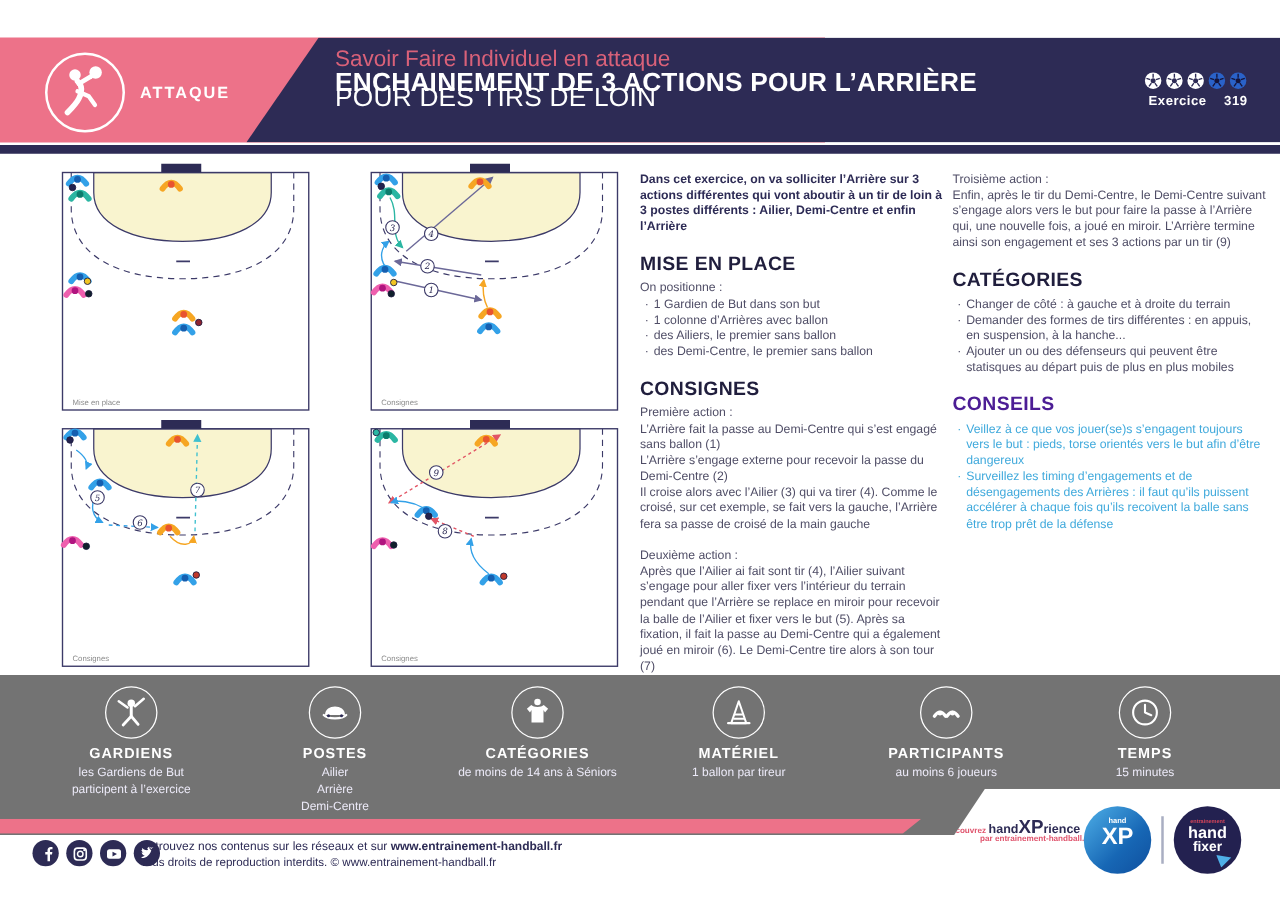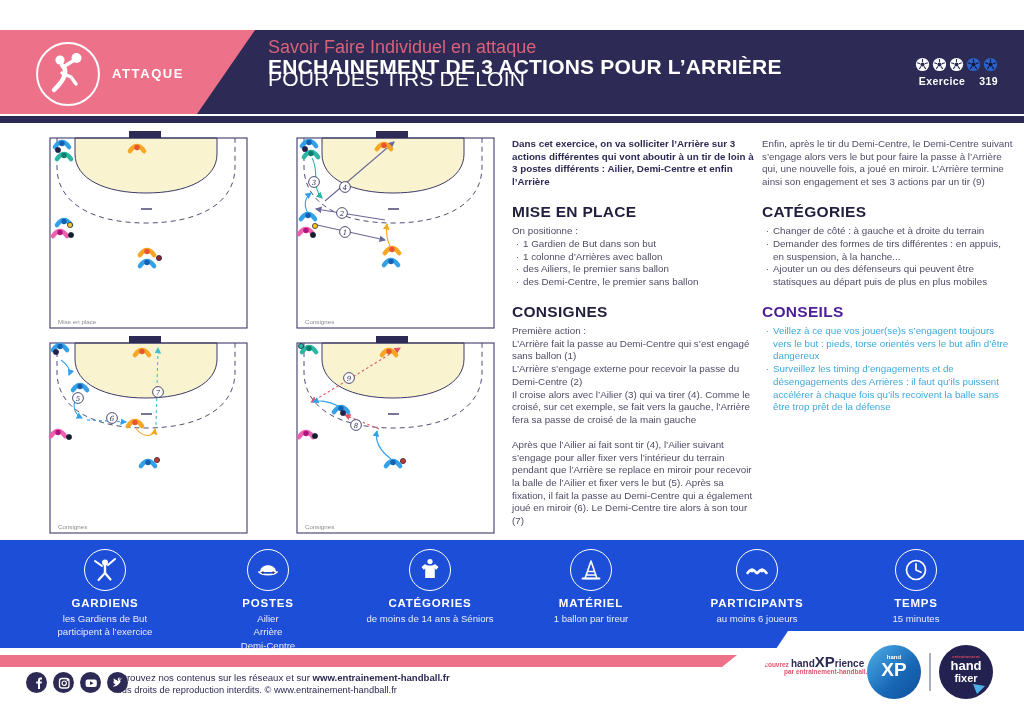--- a/index.html
+++ b/index.html
@@ -26,21 +26,21 @@
   .col-mid{left:512px;width:242px;}
   .col-right{left:762px;width:252px;}
   .intro{font-weight:bold;color:#2d2b55;}
   h3.sec{font-size:15.5px;font-weight:800;color:#201e3d;margin:13px 0 3px 0;letter-spacing:.3px;}
   h3.sec.blue{color:#4c1d95;}
   .bullet{display:flex;}
   .bullet .dot{width:11px;flex:0 0 11px;text-align:center;}
   .gap{height:12px;}
   .conseils .bullet, .conseils{color:#3fa9dc;}
   
-  .footer{position:absolute;left:0;top:540px;width:1024px;height:108px;background:#1d4ed8;}
+  .footer{position:absolute;left:0;top:540px;width:1024px;height:128px;background:#737373;}
   .fitem{position:absolute;top:9px;width:200px;margin-left:-100px;text-align:center;color:#fff;}
   .fitem .ic{width:40px;height:40px;border:1.6px solid #fff;border-radius:50%;margin:0 auto;display:flex;align-items:center;justify-content:center;}
   .fitem .ft{margin-top:6px;font-size:11.5px;font-weight:800;letter-spacing:.8px;}
   .fitem .fl{margin-top:3px;font-size:9.6px;line-height:1.4;color:#eceaf8;}
   
   .pink-strip{position:absolute;left:0;top:655px;width:737px;height:12px;background:#ed7289;
               clip-path:polygon(0 0,100% 0,calc(100% - 15px) 100%,0 100%);}
   .social{position:absolute;left:26px;top:672px;display:flex;gap:6px;}
   .soc{width:21px;height:21px;border-radius:50%;background:#2d2b55;display:flex;align-items:center;justify-content:center;}
   .btext{position:absolute;left:112px;top:672px;color:#2d2b55;}
@@ -421,26 +421,28 @@
           <span>des Demi-Centre, le premier sans ballon</span>
         </div>
       </div>
     <h3 class="sec">CONSIGNES</h3>
     <div id="consignes-paras">
         <div>Première action :</div>
         <div>L’Arrière fait la passe au Demi-Centre qui s’est engagé sans ballon (1)</div>
         <div>L’Arrière s’engage externe pour recevoir la passe du Demi-Centre (2)</div>
         <div>Il croise alors avec l’Ailier (3) qui va tirer (4). Comme le croisé, sur cet exemple, se fait vers la gauche, l’Arrière fera sa passe de croisé de la main gauche</div>
         <div class="gap"></div>
+        <div>Deuxième action :</div>
         <div>Après que l’Ailier ai fait sont tir (4), l’Ailier suivant s’engage pour aller fixer vers l’intérieur du terrain pendant que l’Arrière se replace en miroir pour recevoir la balle de l’Ailier et fixer vers le but (5). Après sa fixation, il fait la passe au Demi-Centre qui a également joué en miroir (6). Le Demi-Centre tire alors à son tour (7)</div>
       </div>
   </div>
 
   <div class="col col-right">
     <div id="troisieme">
+        <div>Troisième action :</div>
         <div>Enfin, après le tir du Demi-Centre, le Demi-Centre suivant s’engage alors vers le but pour faire la passe à l’Arrière qui, une nouvelle fois, a joué en miroir. L’Arrière termine ainsi son engagement et ses 3 actions par un tir (9)</div>
       </div>
     <h3 class="sec">CATÉGORIES</h3>
     <div id="reg-bullets">
         <div class="bullet">
           <span class="dot">·</span>
           <span>Changer de côté : à gauche et à droite du terrain</span>
         </div>
         <div class="bullet">
           <span class="dot">·</span>

